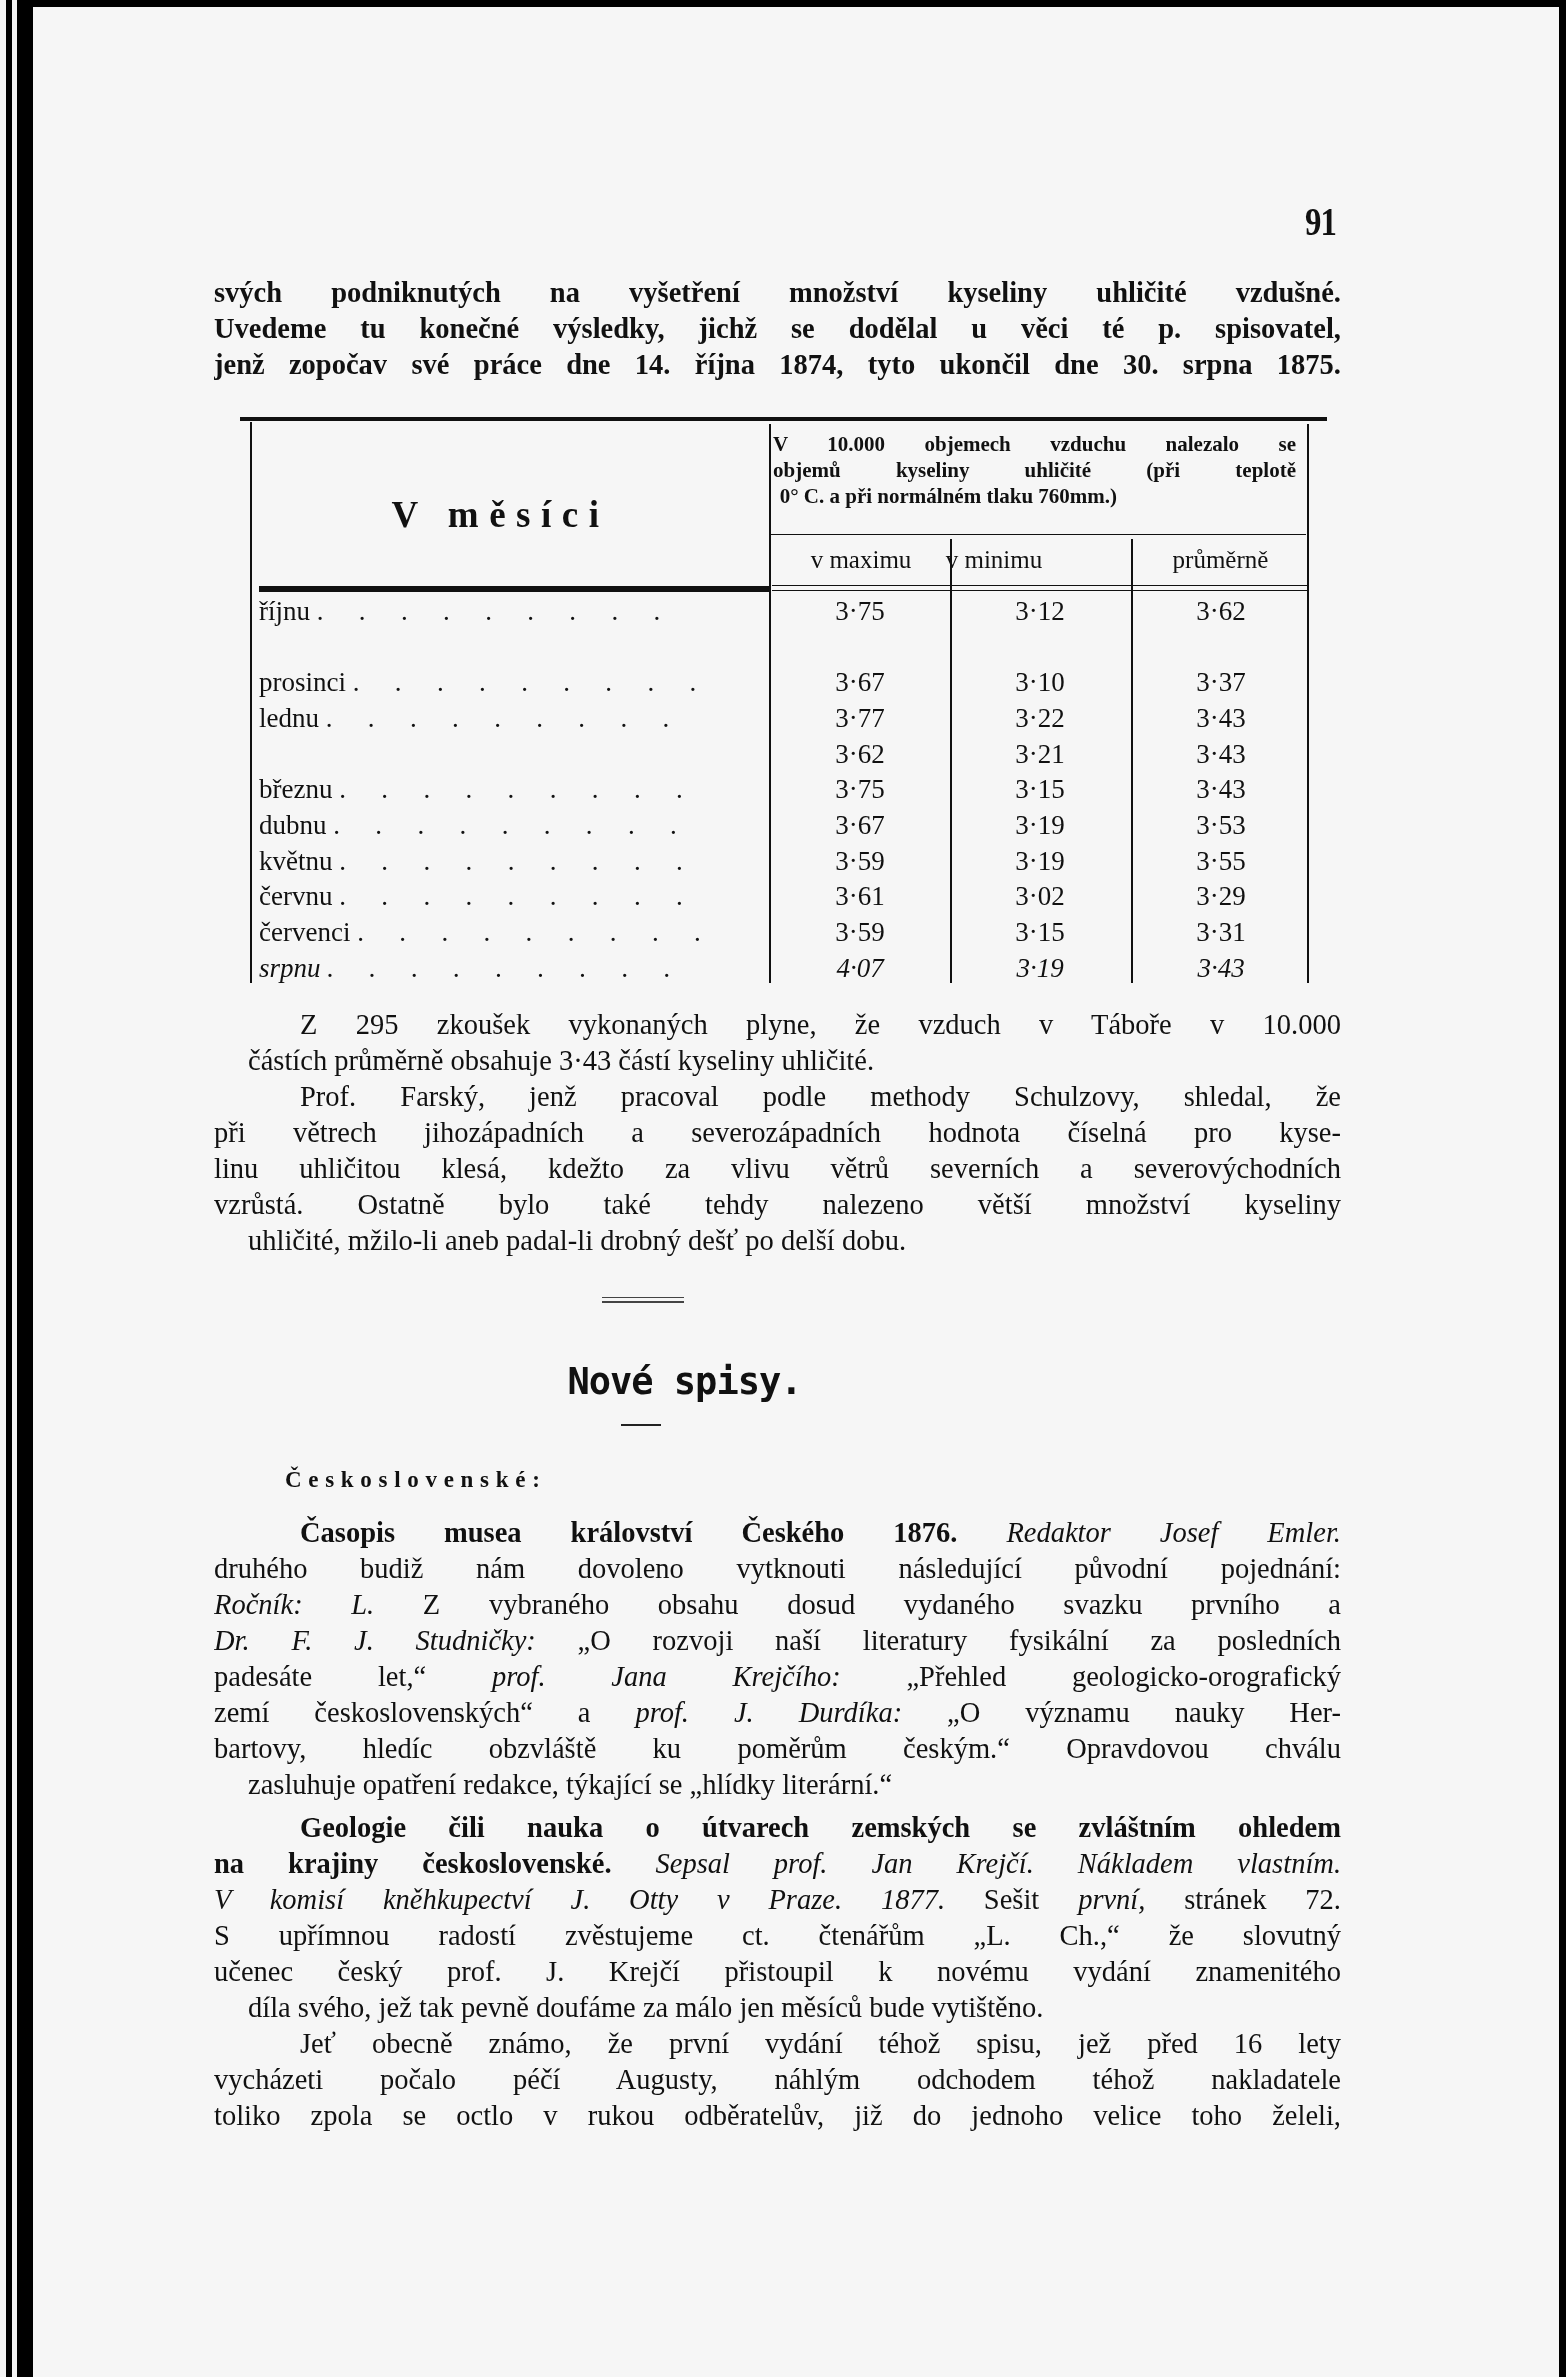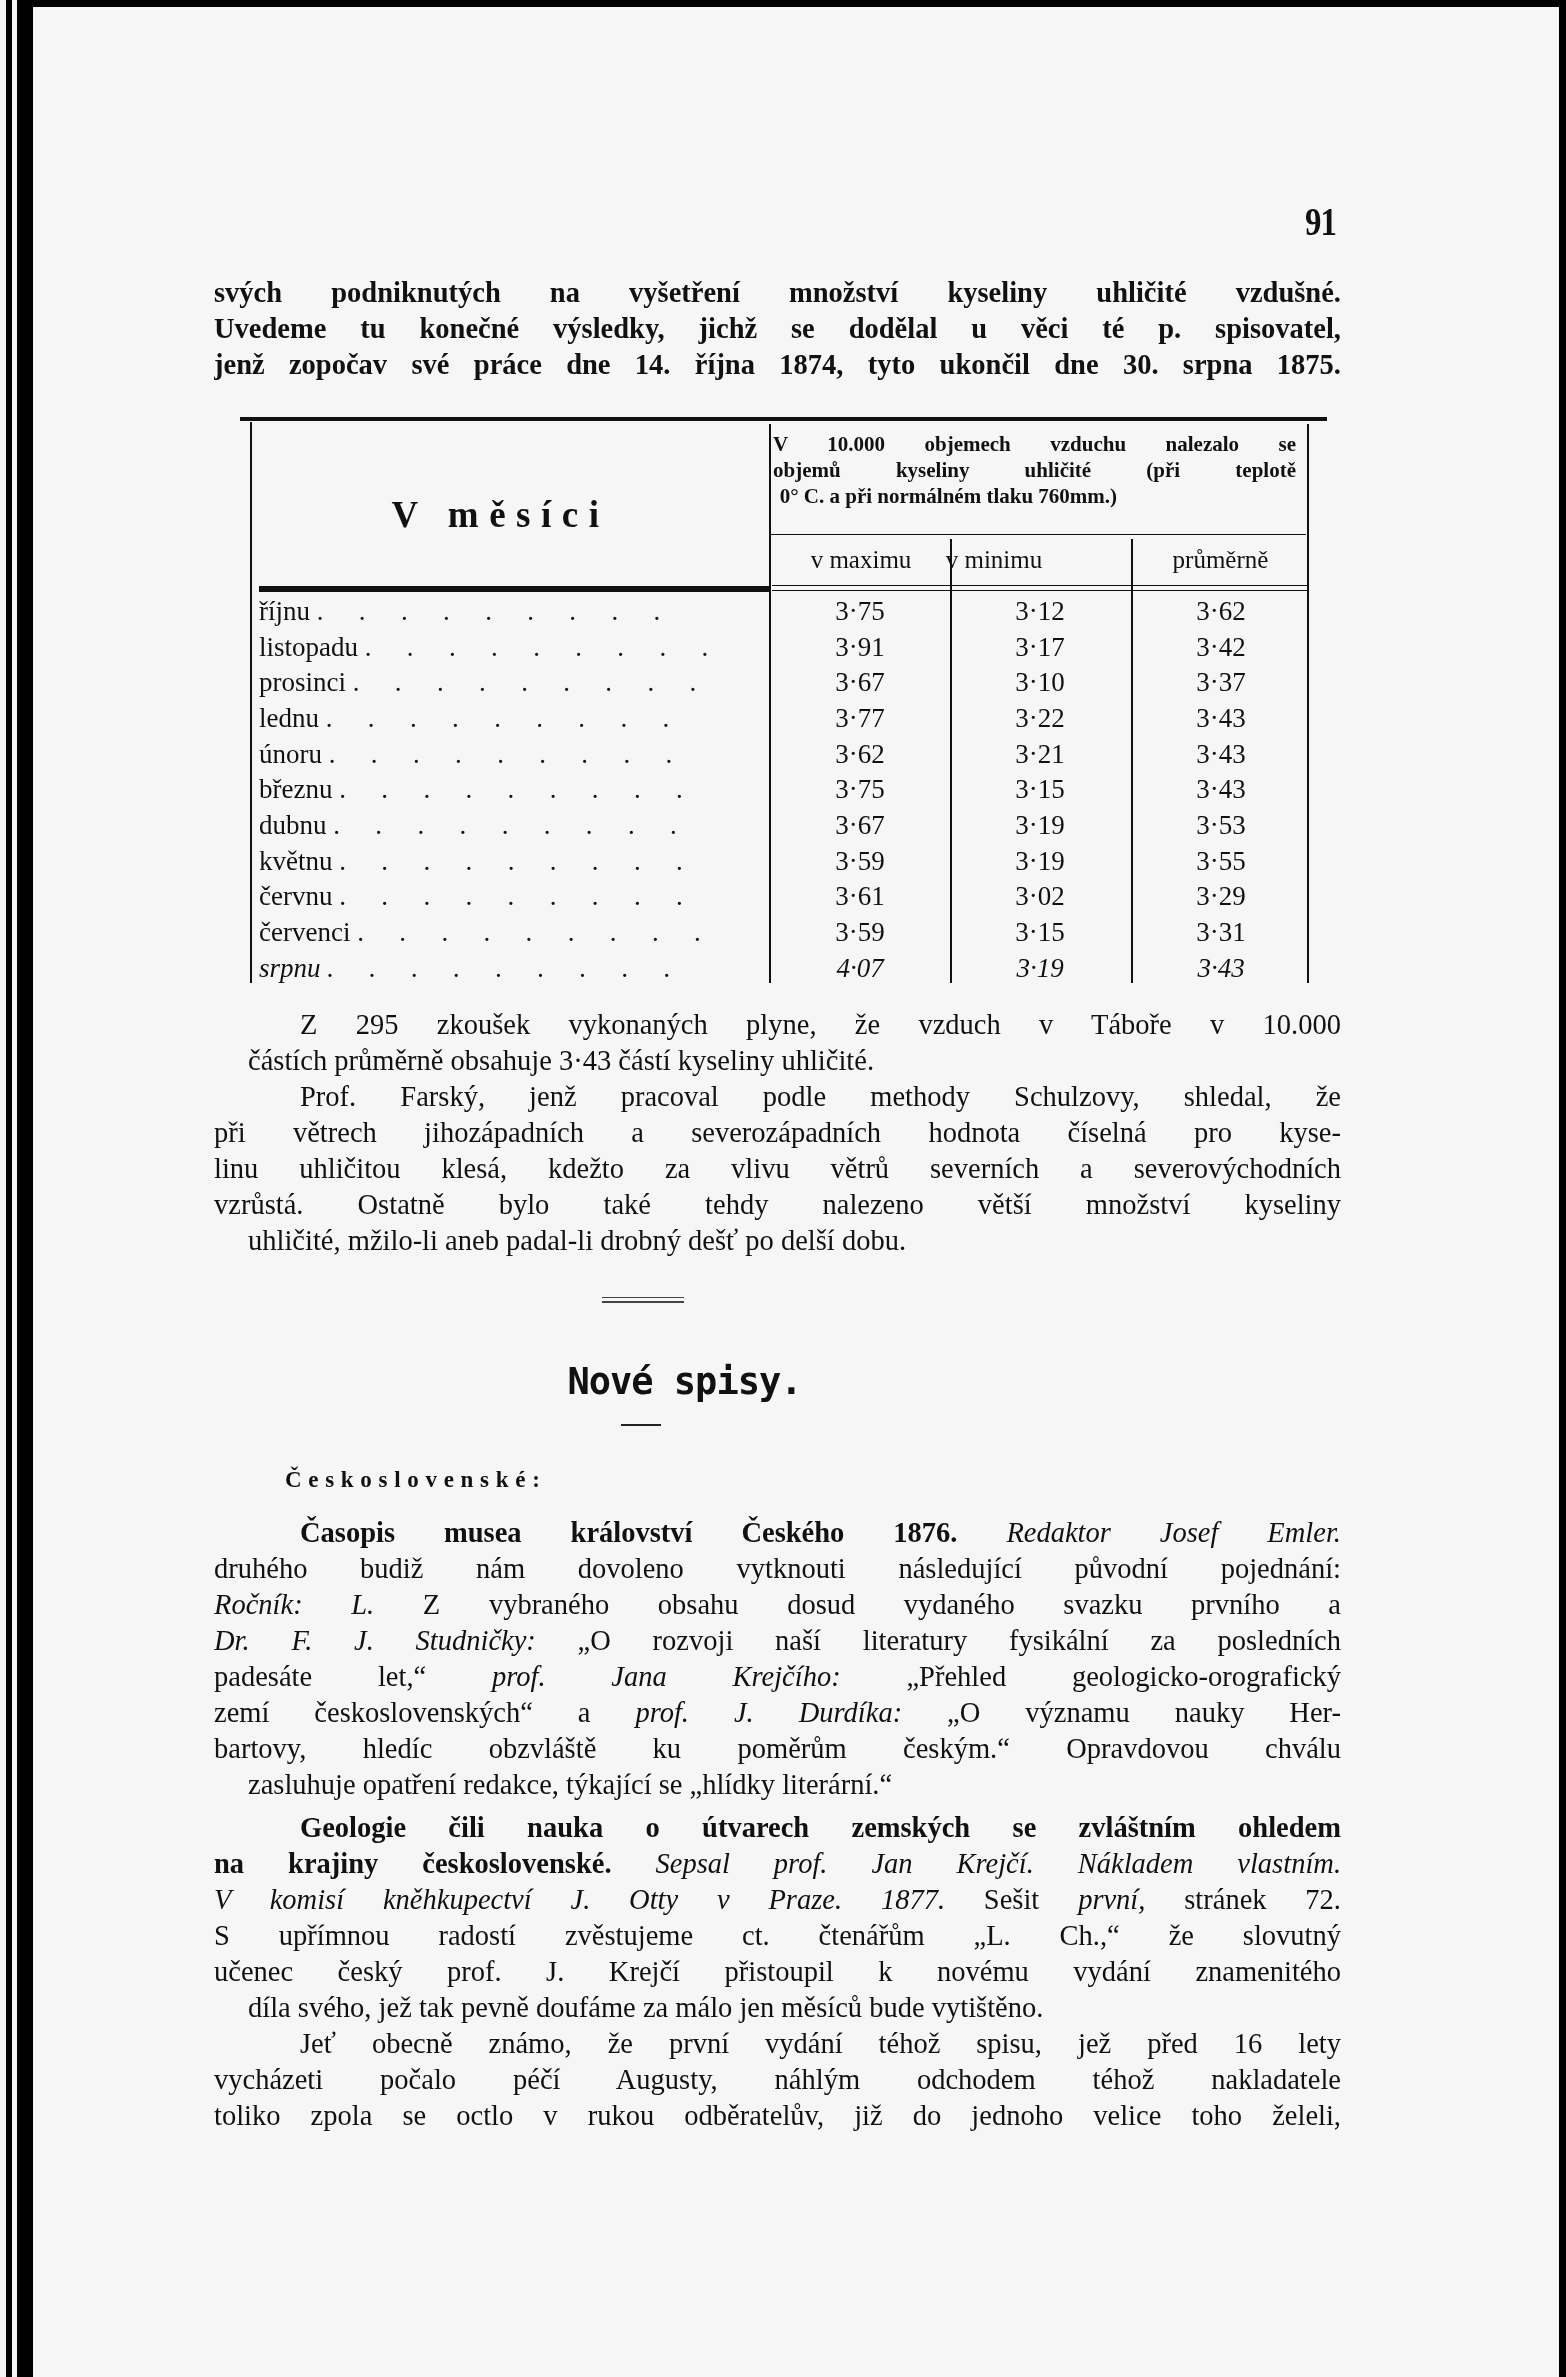--- a/index.html
+++ b/index.html
@@ -103,40 +103,33 @@
   <div class="subhead" style="left:531px; width:180px;">v maximu</div>
   <div class="subhead" style="left:684px; width:140px;">v minimu</div>
   <div class="subhead" style="left:893px; width:175px;">průměrně</div>
 
   <div class="row" style="top:176px;">
     <span class="mname"><span>říjnu</span> <span class="dots">. . . . . . . . .</span></span>
     <span class="v" style="left:532px;">3·75</span>
     <span class="v" style="left:712px;">3·12</span>
     <span class="v" style="left:893px;">3·62</span>
   </div>
-  <div class="row" style="top:212px;">
-    <span class="mname"><span>listopadu</span> <span class="dots">. . . . . . . . .</span></span>
-    <span class="v" style="left:532px;">3·91</span>
-    <span class="v" style="left:712px;">3·17</span>
-    <span class="v" style="left:893px;">3·42</span>
-  </div>
   <div class="row" style="top:247px;">
     <span class="mname"><span>prosinci</span> <span class="dots">. . . . . . . . .</span></span>
     <span class="v" style="left:532px;">3·67</span>
     <span class="v" style="left:712px;">3·10</span>
     <span class="v" style="left:893px;">3·37</span>
   </div>
   <div class="row" style="top:283px;">
     <span class="mname"><span>lednu</span> <span class="dots">. . . . . . . . .</span></span>
     <span class="v" style="left:532px;">3·77</span>
     <span class="v" style="left:712px;">3·22</span>
     <span class="v" style="left:893px;">3·43</span>
   </div>
   <div class="row" style="top:319px;">
-    <span class="mname"><span>únoru</span> <span class="dots">. . . . . . . . .</span></span>
     <span class="v" style="left:532px;">3·62</span>
     <span class="v" style="left:712px;">3·21</span>
     <span class="v" style="left:893px;">3·43</span>
   </div>
   <div class="row" style="top:354px;">
     <span class="mname"><span>březnu</span> <span class="dots">. . . . . . . . .</span></span>
     <span class="v" style="left:532px;">3·75</span>
     <span class="v" style="left:712px;">3·15</span>
     <span class="v" style="left:893px;">3·43</span>
   </div>

